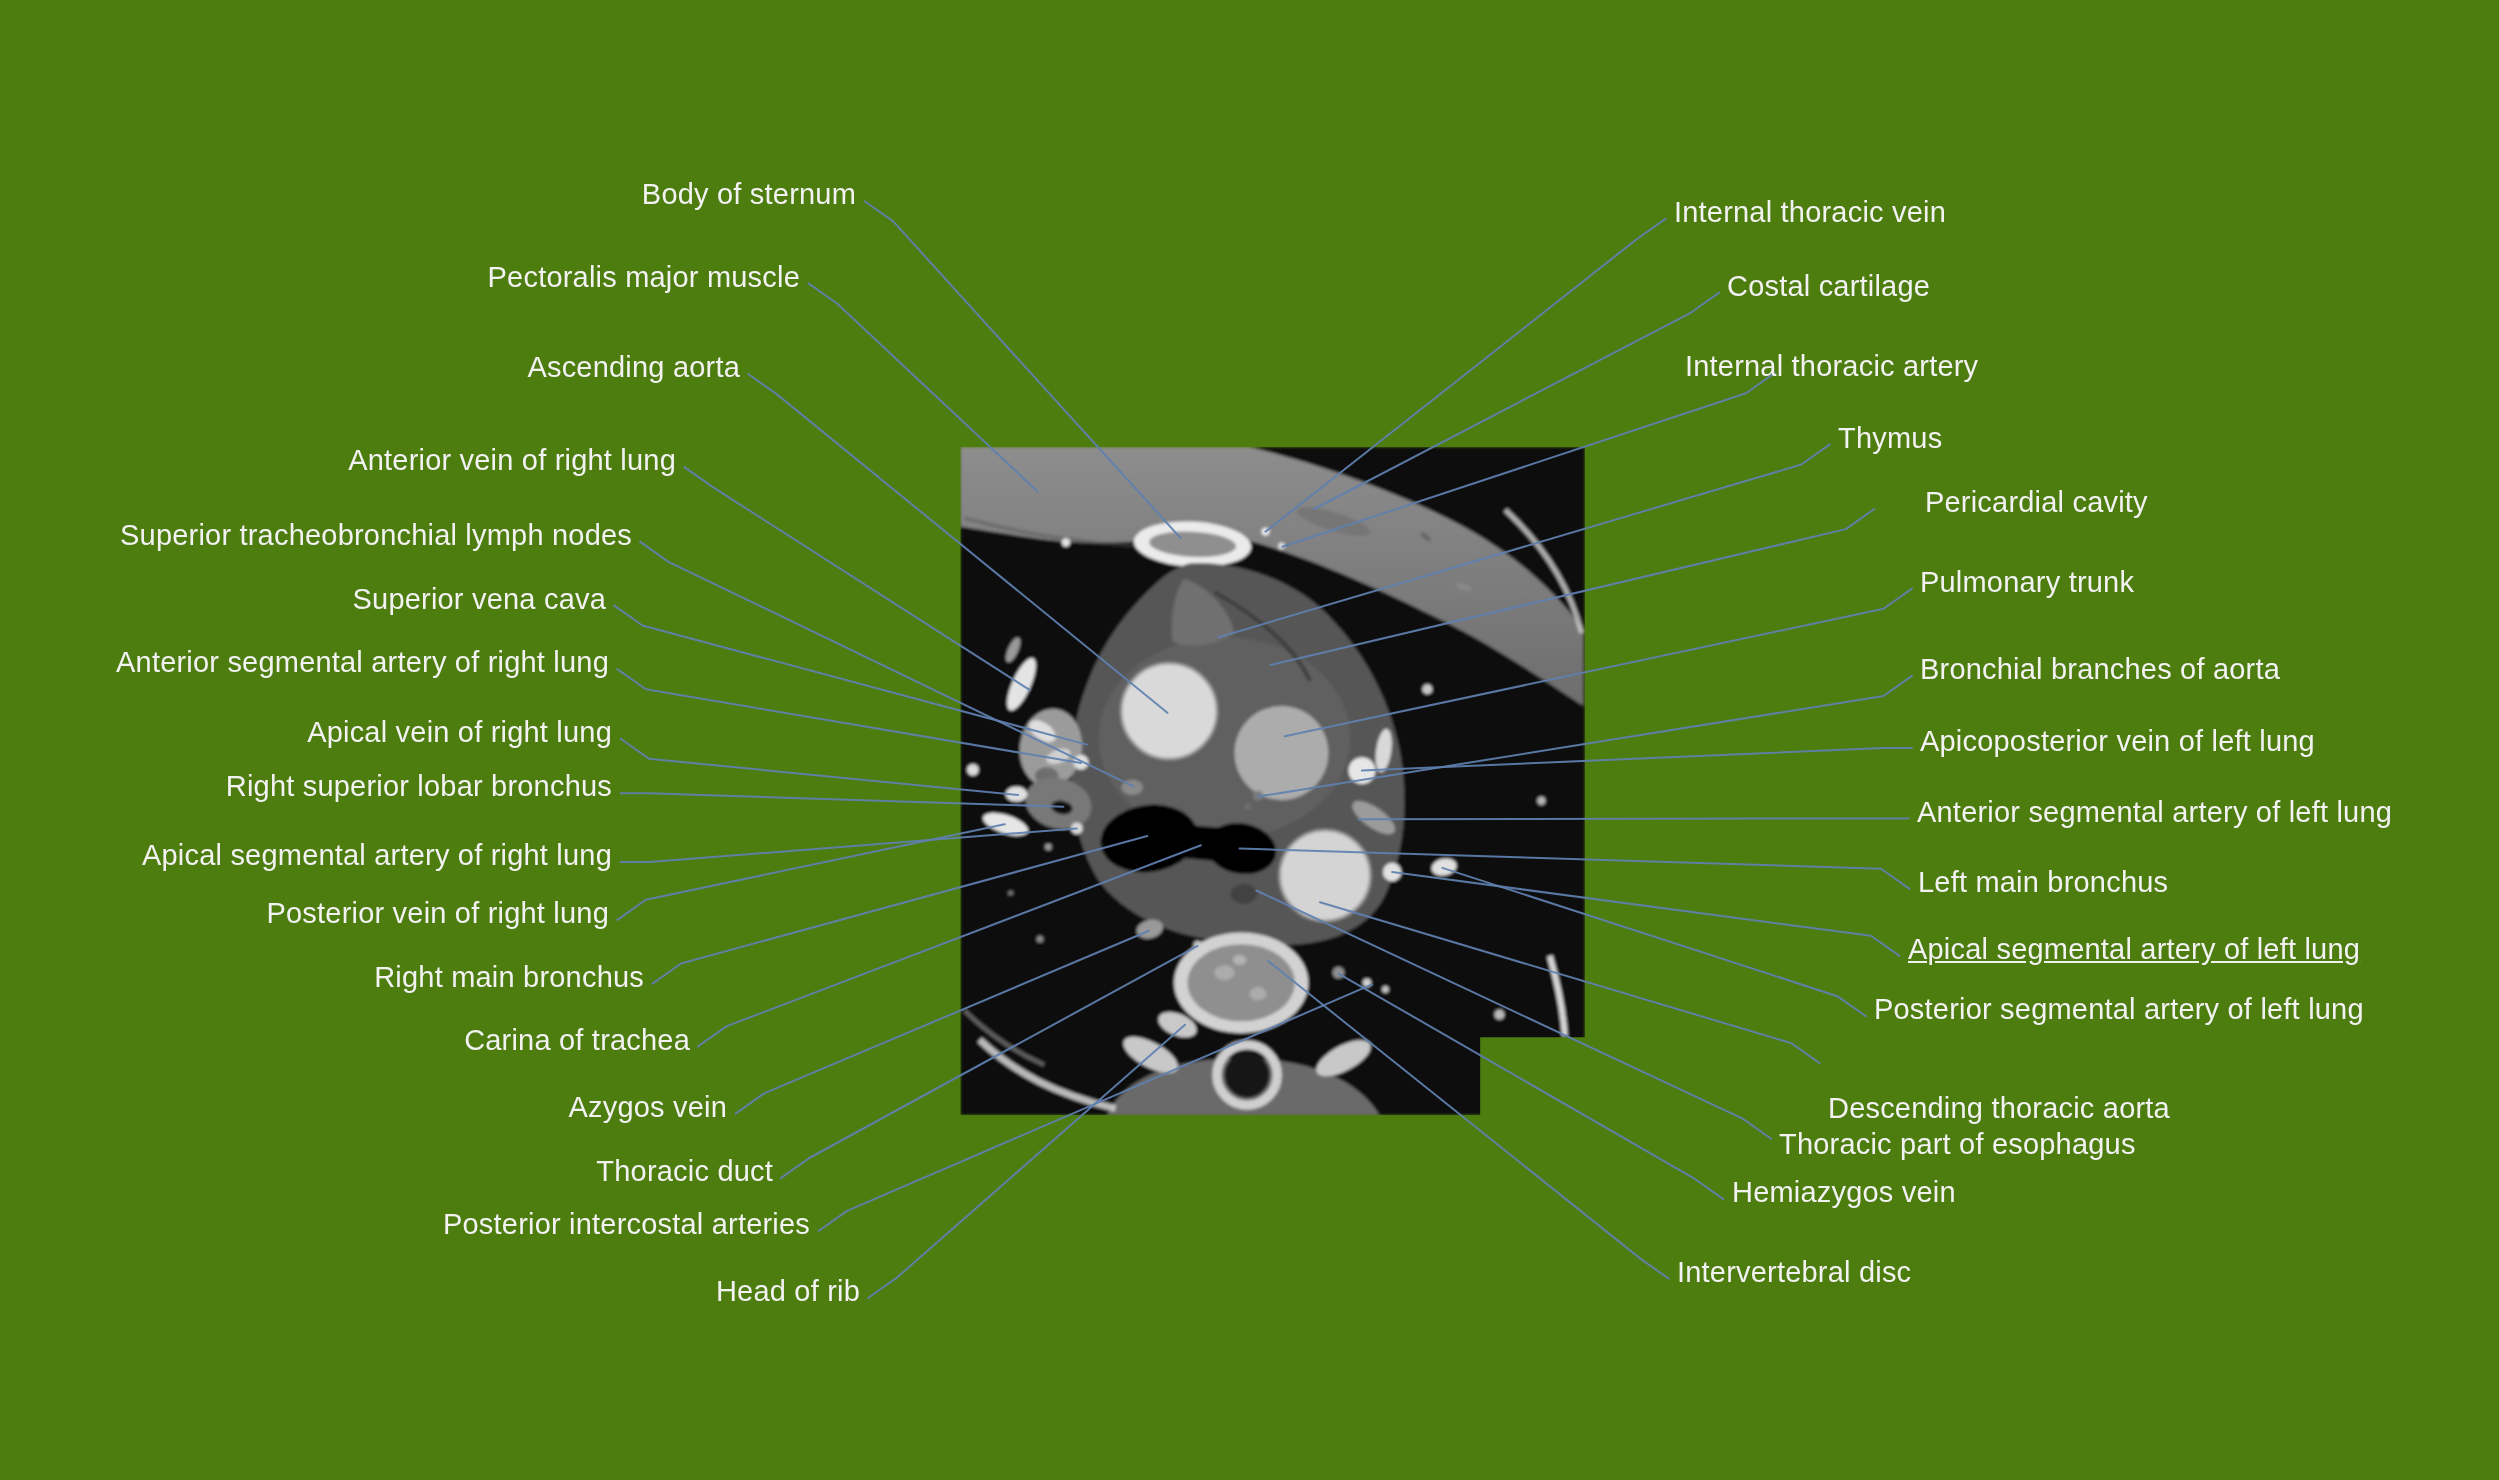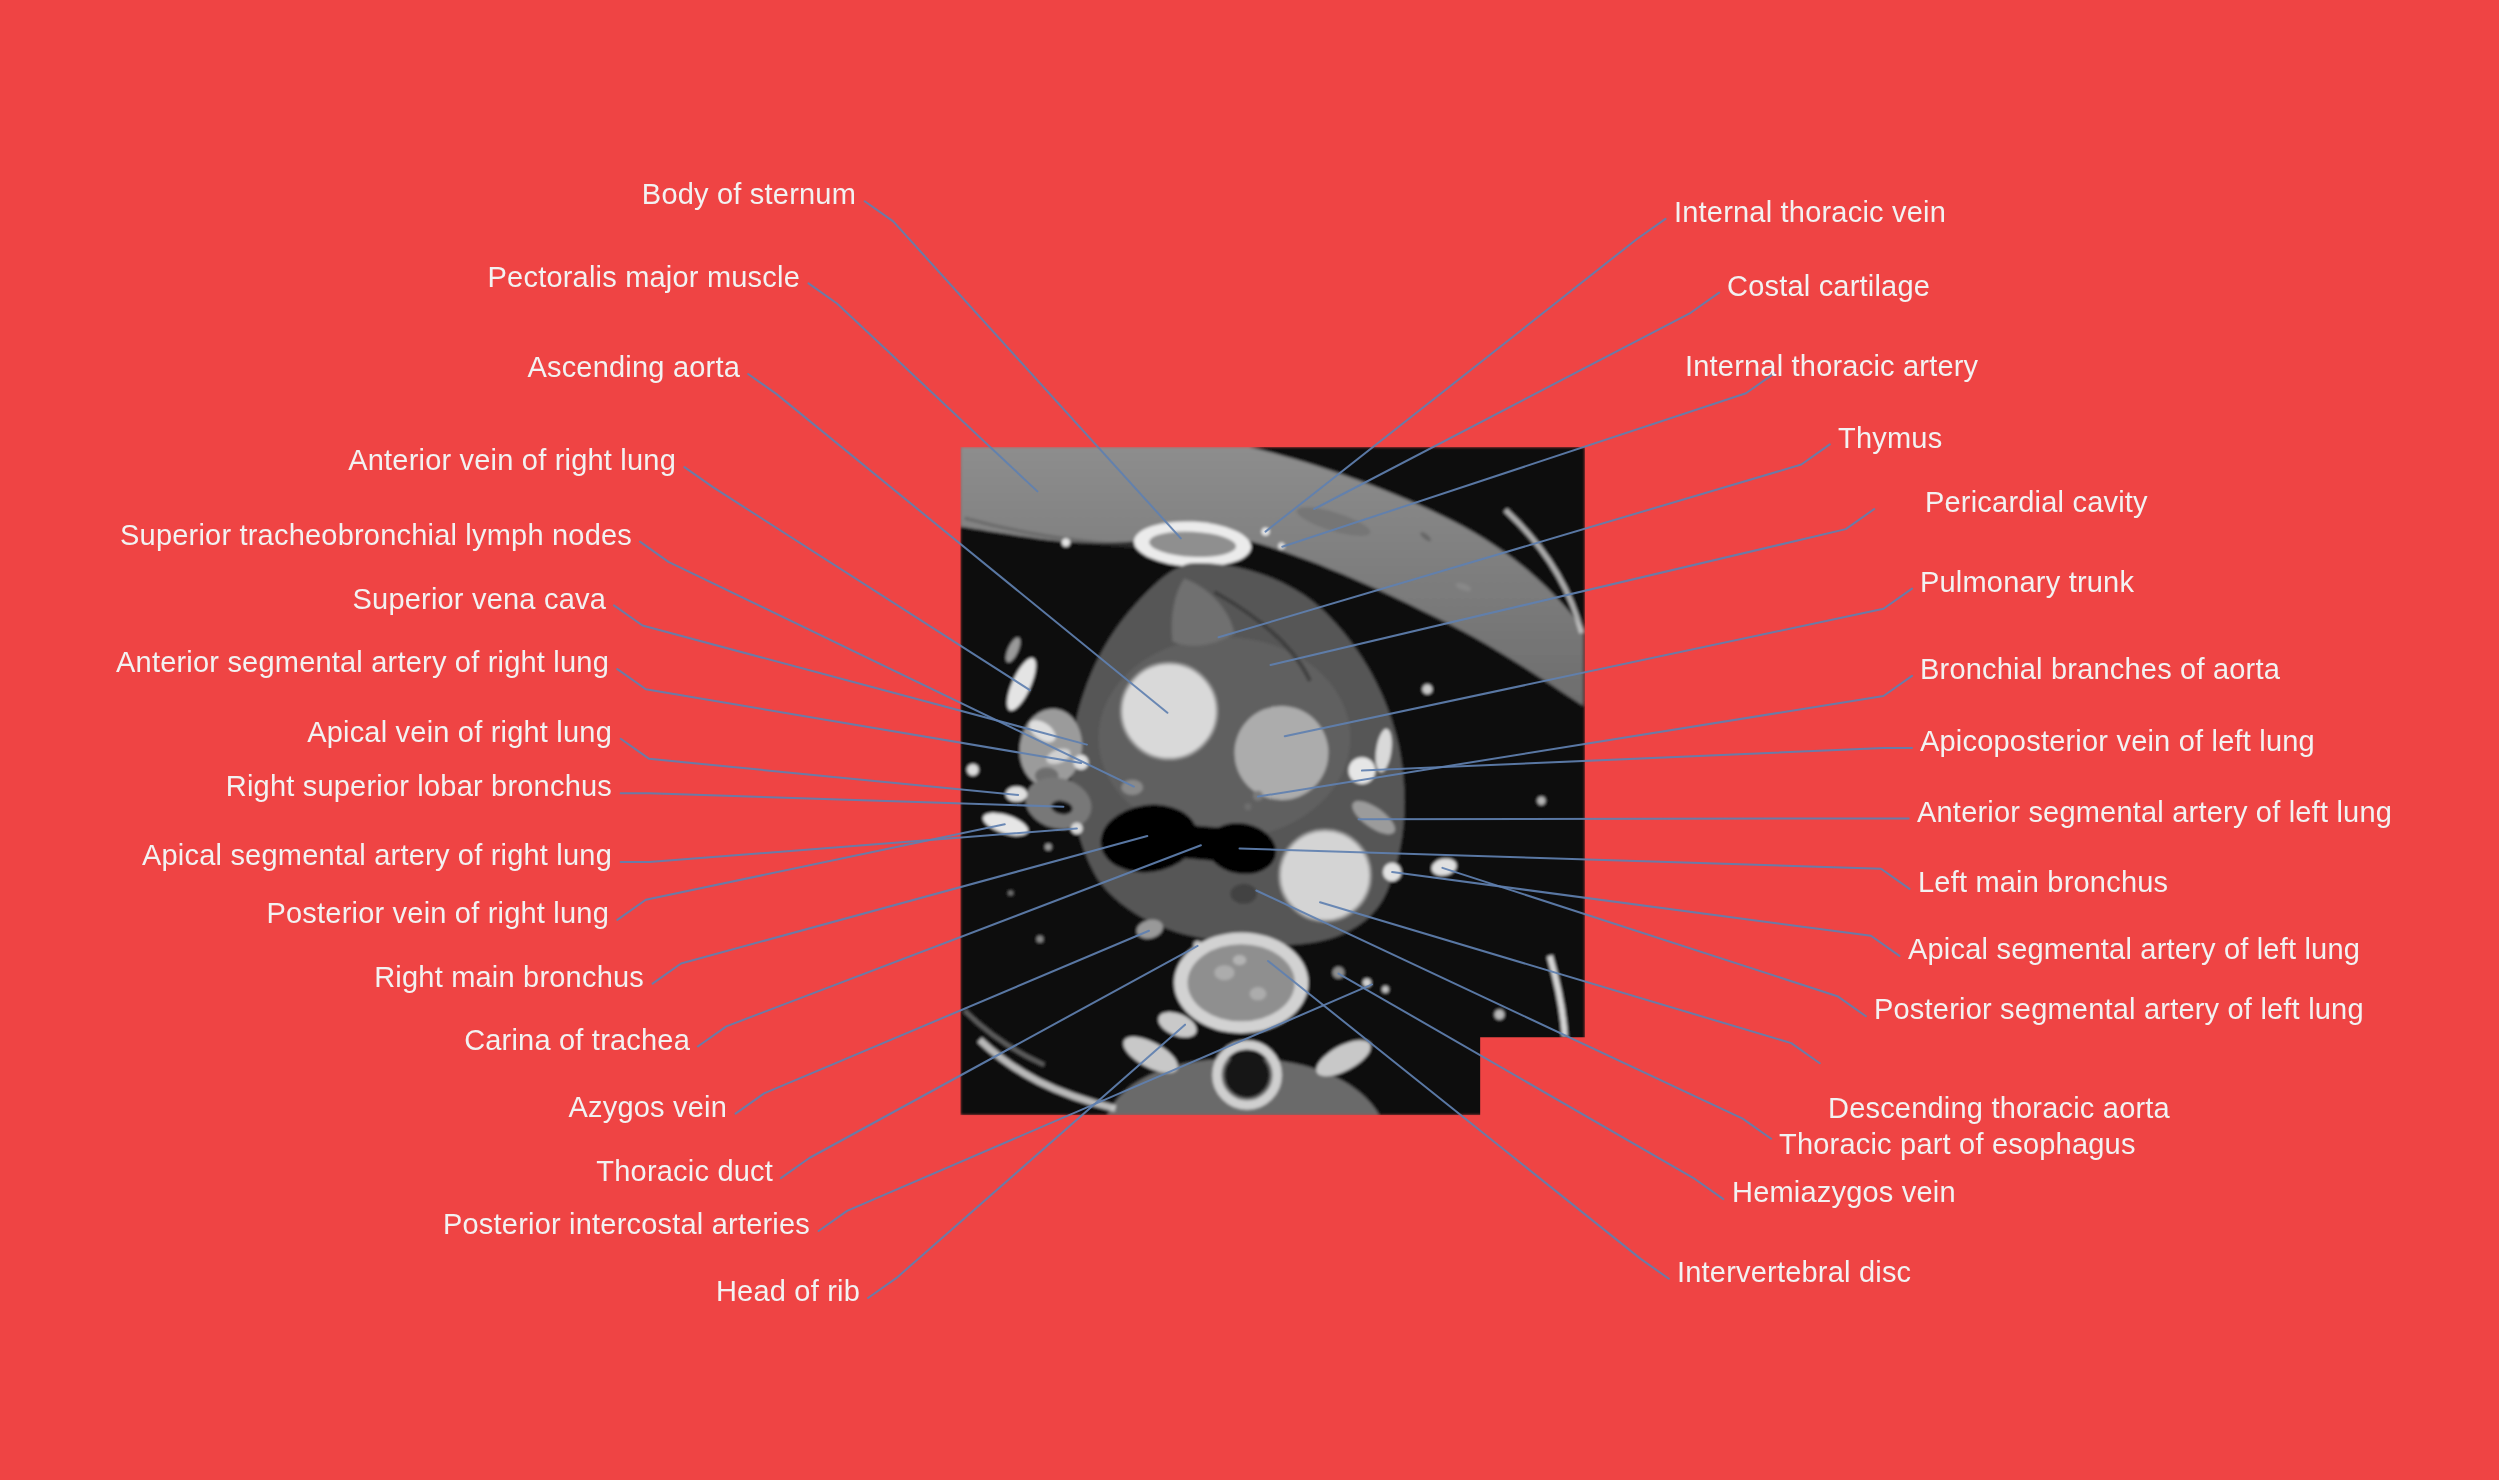--- a/index.html
+++ b/index.html
@@ -1,16 +1,16 @@
 <!DOCTYPE html>
 <html style="--label-color: #f2f2f2; --line-color: #6080b0;font-size:13.4px"><head>
 <meta charset="utf-8">
 <style>
   html,body{margin:0;padding:0;background:#000;}
-  .stage{position:relative;width:2500px;height:1480px;background:#ef4444;overflow:hidden;
+  .stage{position:relative;width:2500px;height:1480px;background:#4d7c0f;overflow:hidden;
          font-family:"Liberation Sans",sans-serif;}
   .stage svg{position:absolute;left:0;top:0;}
   #labels-layer{position:absolute;left:0;top:0;width:100%;height:100%;}
   .label{position:absolute;font-size:29px;line-height:40px;color:var(--label-color,#f2f2f2);
          white-space:nowrap;letter-spacing:0.2px;}
   .label.left{text-align:right;}
   #lines-svg polyline{fill:none;stroke:var(--line-color,#6080b0);stroke-width:2.4px;
          stroke-linejoin:round;stroke-linecap:round;opacity:.92;}
 </style>
 </head>
@@ -193,21 +193,21 @@
       <div class="label right" style="left: 1674px; top: 192px;">Internal thoracic vein</div>
       <div class="label right" style="left: 1727px; top: 266px;">Costal cartilage</div>
       <div class="label right" style="left: 1685px; top: 346px;">Internal thoracic artery</div>
       <div class="label right" style="left: 1838px; top: 418px;">Thymus</div>
       <div class="label right" style="left: 1925px; top: 482px;">Pericardial cavity</div>
       <div class="label right" style="left: 1920px; top: 562px;">Pulmonary trunk</div>
       <div class="label right" style="left: 1920px; top: 649px;">Bronchial branches of aorta</div>
       <div class="label right" style="left: 1920px; top: 721px;">Apicoposterior vein of left lung</div>
       <div class="label right" style="left: 1917px; top: 792px;">Anterior segmental artery of left lung</div>
       <div class="label right" style="left: 1918px; top: 862px;">Left main bronchus</div>
-      <div class="label right" style="left: 1908px; top: 929px;">Apical segmental artery of left lung</div>
+      <div class="label right" style="left: 1908px; top: 929px; text-decoration: underline;">Apical segmental artery of left lung</div>
       <div class="label right" style="left: 1874px; top: 989px;">Posterior segmental artery of left lung</div>
       <div class="label right" style="left: 1828px; top: 1088px;">Descending thoracic aorta</div>
       <div class="label right" style="left: 1779px; top: 1112px; margin-top: 12px;">Thoracic part of esophagus</div>
       <div class="label right" style="left: 1732px; top: 1172px;">Hemiazygos vein</div>
       <div class="label right" style="left: 1677px; top: 1252px;">Intervertebral disc</div>
     </div>
 </div>
 
 
 </body></html>

